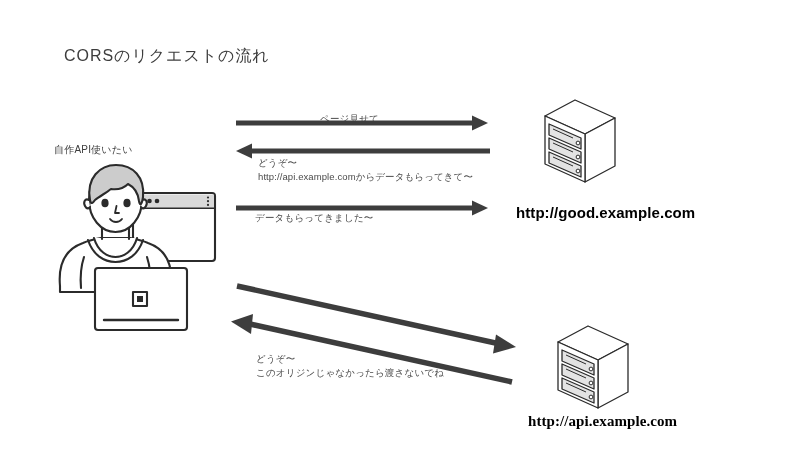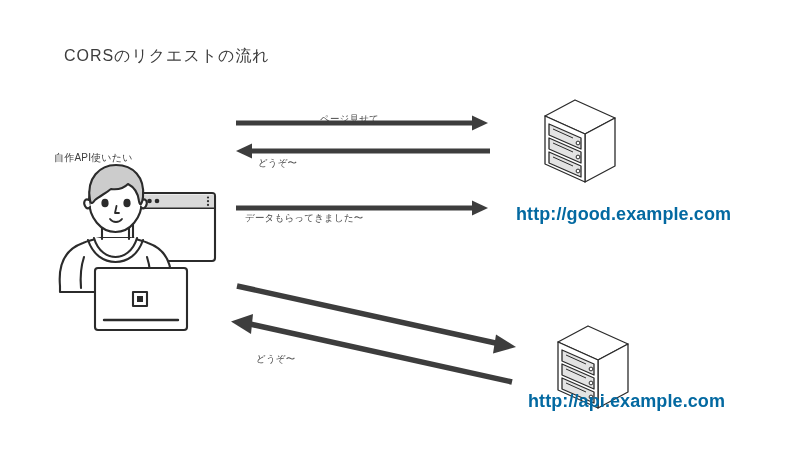--- a/index.html
+++ b/index.html
@@ -37,23 +37,23 @@
     line-height: 1.45;
     color: #4a4a4a;
     letter-spacing: 0.02em;
     white-space: nowrap;
   }
   .arrow-label.mono-ish {
     letter-spacing: 0.01em;
   }
 
   .server-label {
-    font-size: 18px;
+    font-size: 15px;
     font-weight: bold;
-    color: #0369a1;
+    color: #000000;
     white-space: nowrap;
     letter-spacing: 0.005em;
   }
 
   .person-label {
     font-size: 10px;
     color: #3c3c3c;
     white-space: nowrap;
     letter-spacing: 0.02em;
   }
@@ -61,21 +61,21 @@
   svg { display: block; overflow: visible; }
   .no-select { user-select: none; }
 </style>
 </head>
 <body>
 
 <div id="stage">
 
   <div class="abs no-select" id="page-title">CORSのリクエストの流れ</div>
 
-  <div class="abs no-select person-label" style="left:34px; top:151px;text-align:right;">自作API使いたい</div>
+  <div class="abs no-select person-label" style="left:34px; top:143px;text-align:right;">自作API使いたい</div>
 
   <div class="abs" style="left:18px; top:160px; width:200px; height:150px;">
     <svg width="200" height="150" viewBox="0 0 200 150" aria-hidden="true">
       <g fill="none" stroke="#2b2b2b" stroke-width="2.1" stroke-linejoin="round" stroke-linecap="round">
 
         <g>
           <rect x="95" y="33" width="82" height="68" rx="3" fill="#ffffff" stroke="#2b2b2b" stroke-width="2.1"></rect>
           <path d="M95 48 H177" stroke="#2b2b2b" stroke-width="2.1"></path>
           <rect x="95" y="34.5" width="81" height="13" fill="#d9d9d9" stroke="none"></rect>
           <circle cx="104" cy="41" r="2.3" fill="#2b2b2b" stroke="none"></circle>
@@ -147,29 +147,30 @@
   </div>
 
   <div class="abs" style="left:214px; top:142px;">
     <svg width="260" height="18" viewBox="0 0 260 18">
       <path d="M16 9 H256" stroke="#3d3d3d" stroke-width="5" fill="none"></path>
       <path d="M18 1.5 L2 9 L18 16.5 Z" fill="#3d3d3d"></path>
     </svg>
   </div>
   <div class="abs no-select arrow-label mono-ish" style="left:238px; top:156px;">
     <div>どうぞ〜</div>
+    <div>http://api.example.comからデータもらってきて〜</div>
   </div>
 
   <div class="abs" style="left:214px; top:199px;">
     <svg width="260" height="18" viewBox="0 0 260 18">
       <path d="M2 9 H240" stroke="#3d3d3d" stroke-width="5" fill="none"></path>
       <path d="M238 1.5 L254 9 L238 16.5 Z" fill="#3d3d3d"></path>
     </svg>
   </div>
-  <div class="abs no-select arrow-label" style="left:225px; top:211px;">データもらってきました〜</div>
+  <div class="abs no-select arrow-label" style="left:235px; top:211px;">データもらってきました〜</div>
 
   <div class="abs" style="left:515px; top:96px;">
     <svg width="90" height="96" viewBox="0 0 90 96">
       <g stroke="#2b2b2b" stroke-width="1.3" stroke-linejoin="round">
 
         <path d="M10 20 L40 4 L80 22 L50 38 Z" fill="#ffffff"></path>
 
         <path d="M50 38 L80 22 L80 70 L50 86 Z" fill="#ffffff"></path>
 
         <path d="M10 20 L50 38 L50 86 L10 68 Z" fill="#ffffff"></path>
@@ -202,20 +203,21 @@
 
       <g>
         <path d="M22 48 L284 106" stroke="#3d3d3d" stroke-width="5.5" fill="none"></path>
         <path d="M25 38 L3 45.5 L23 58 Z" fill="#3d3d3d"></path>
       </g>
     </svg>
   </div>
 
   <div class="abs no-select arrow-label" style="left:236px; top:352px;">
     <div>どうぞ〜</div>
+    <div>このオリジンじゃなかったら渡さないでね</div>
   </div>
 
   <div class="abs" style="left:528px; top:322px;">
     <svg width="90" height="96" viewBox="0 0 90 96">
       <g stroke="#2b2b2b" stroke-width="1.3" stroke-linejoin="round">
         <path d="M10 20 L40 4 L80 22 L50 38 Z" fill="#ffffff"></path>
         <path d="M50 38 L80 22 L80 70 L50 86 Z" fill="#ffffff"></path>
         <path d="M10 20 L50 38 L50 86 L10 68 Z" fill="#ffffff"></path>
         <path d="M14 28 L46 42 L46 53 L14 39 Z" fill="#e3e3e3"></path>
         <path d="M14 42 L46 56 L46 67 L14 53 Z" fill="#e3e3e3"></path>
@@ -223,15 +225,15 @@
         <path d="M18 33 L38 42" stroke-width="1" fill="none"></path>
         <path d="M18 47 L38 56" stroke-width="1" fill="none"></path>
         <path d="M18 61 L38 70" stroke-width="1" fill="none"></path>
         <circle cx="43" cy="47" r="1.9" fill="#ffffff" stroke-width="1"></circle>
         <circle cx="43" cy="61" r="1.9" fill="#ffffff" stroke-width="1"></circle>
         <circle cx="43" cy="75" r="1.9" fill="#ffffff" stroke-width="1"></circle>
       </g>
     </svg>
   </div>
 
-  <div class="abs no-select server-label" style="left:508px; top:391px;">http://api.example.com</div>
+  <div class="abs no-select server-label" style="left:508px; top:413px;font-family:Liberation Serif, serif;">http://api.example.com</div>
 
 </div>
 
 </body></html>

